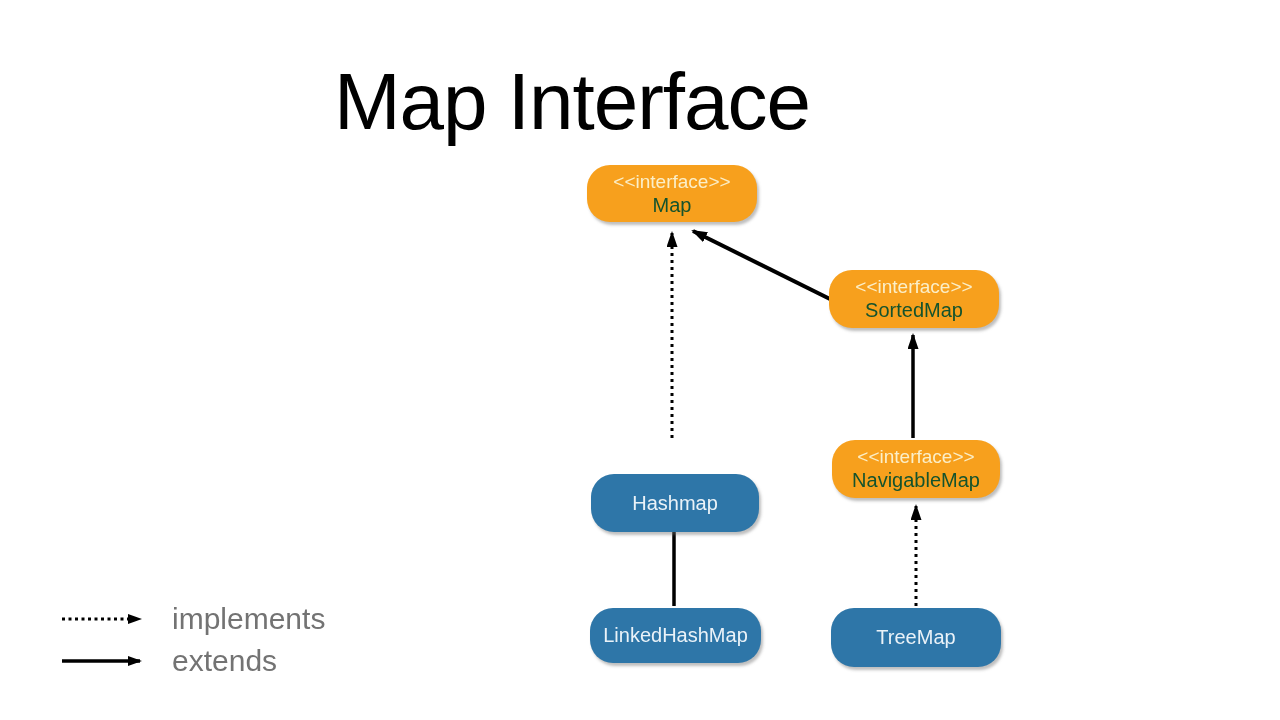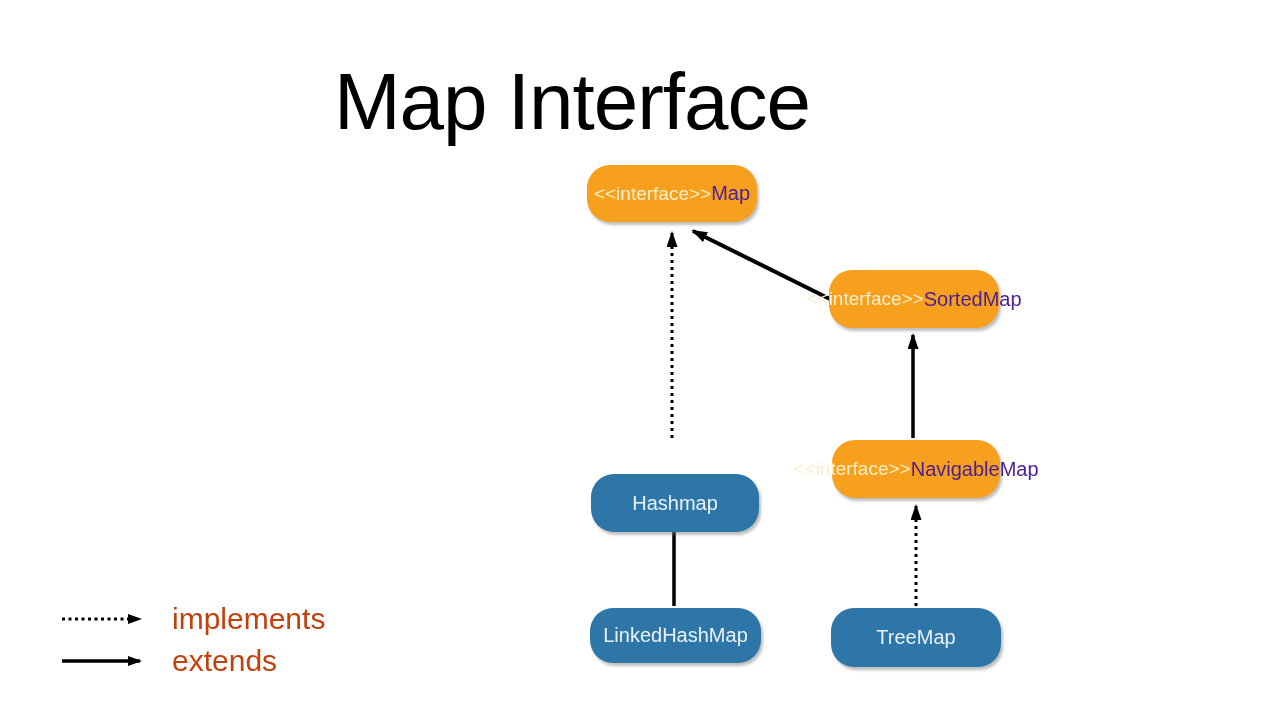--- a/index.html
+++ b/index.html
@@ -32,38 +32,38 @@
     position: absolute;
     top: 0;
     left: 0;
     width: 1280px;
     height: 720px;
     pointer-events: none;
   }
   .node {
     position: absolute;
     display: flex;
-    flex-direction: row;
+    flex-direction: column;
     align-items: center;
     justify-content: center;
     box-sizing: border-box;
     box-shadow: 2px 3px 3px rgba(110,110,110,0.45);
     line-height: 1.22;
     text-align: center;
     border-radius: 23px;
   }
   .node.interface { background: #F7A01D; }
   .node.class     { background: #2E76A8; }
   .node .stereotype {
     font-size: 19px;
     color: #FBEFC9;
   }
   .node .label {
     font-size: 20px;
-    color: #4c1d95;
+    color: #14532d;
   }
   .node.class .label { color: #EAF2F8; }
 
   #node-map           { left: 587px; top: 165px; width: 170px; height: 57px; }
   #node-sortedmap     { left: 829px; top: 270px; width: 170px; height: 58px; }
   #node-hashmap       { left: 591px; top: 440px; width: 168px; height: 58px; margin-top: 34px; }
   #node-navigablemap  { left: 832px; top: 440px; width: 168px; height: 58px; }
   #node-linkedhashmap { left: 590px; top: 608px; width: 171px; height: 55px; }
   #node-treemap       { left: 831px; top: 608px; width: 170px; height: 59px; }
 
@@ -78,21 +78,21 @@
     height: 42px;
   }
   .legend-row .arrow-swatch {
     width: 92px;
     height: 18px;
     margin-right: 20px;
     flex: 0 0 auto;
   }
   .legend-row .legend-label {
     font-size: 30px;
-    color: #c2410c;
+    color: #737373;
     line-height: 1;
   }
 </style>
 </head>
 <body>
 
 <div class="stage">
 
   <h1 class="title">Map Interface</h1>
 

